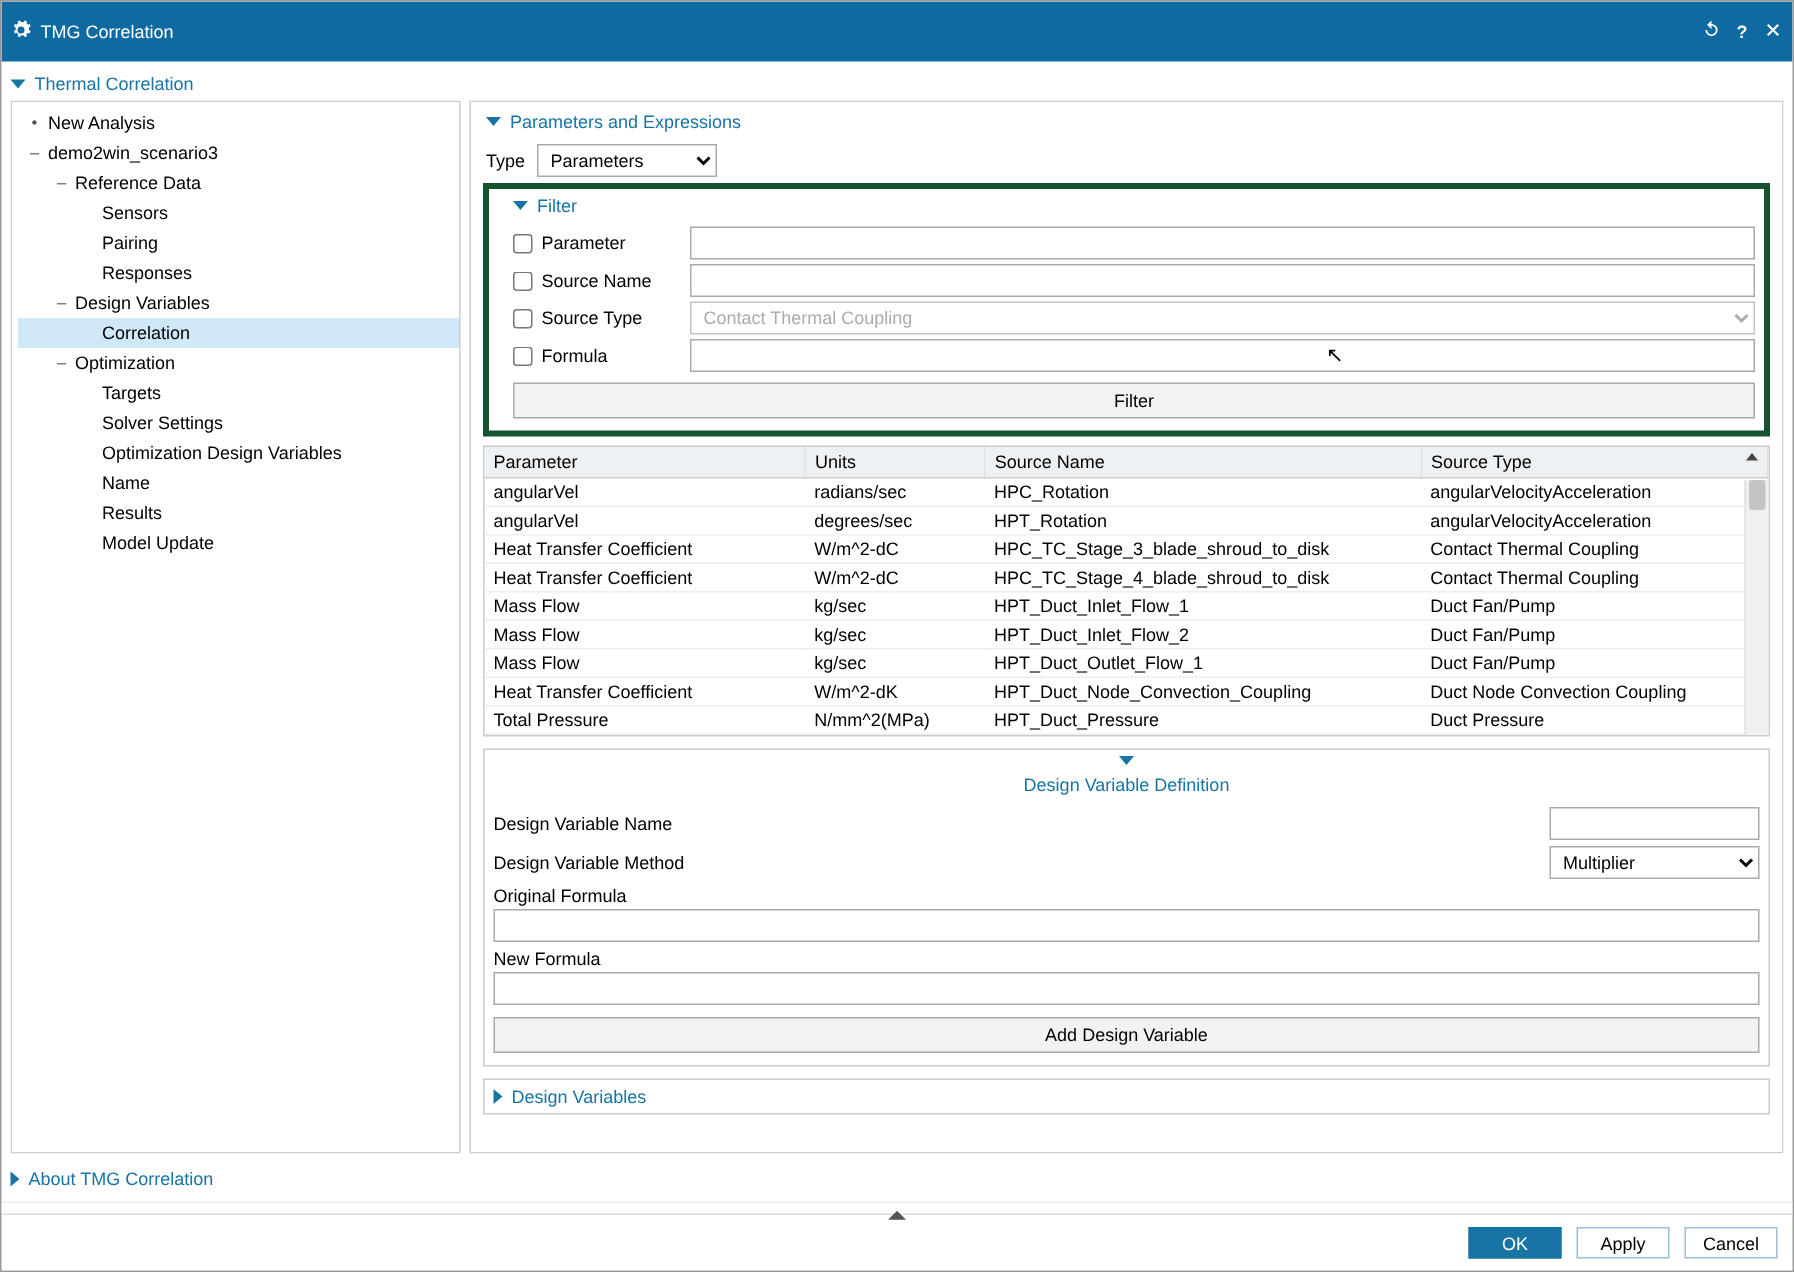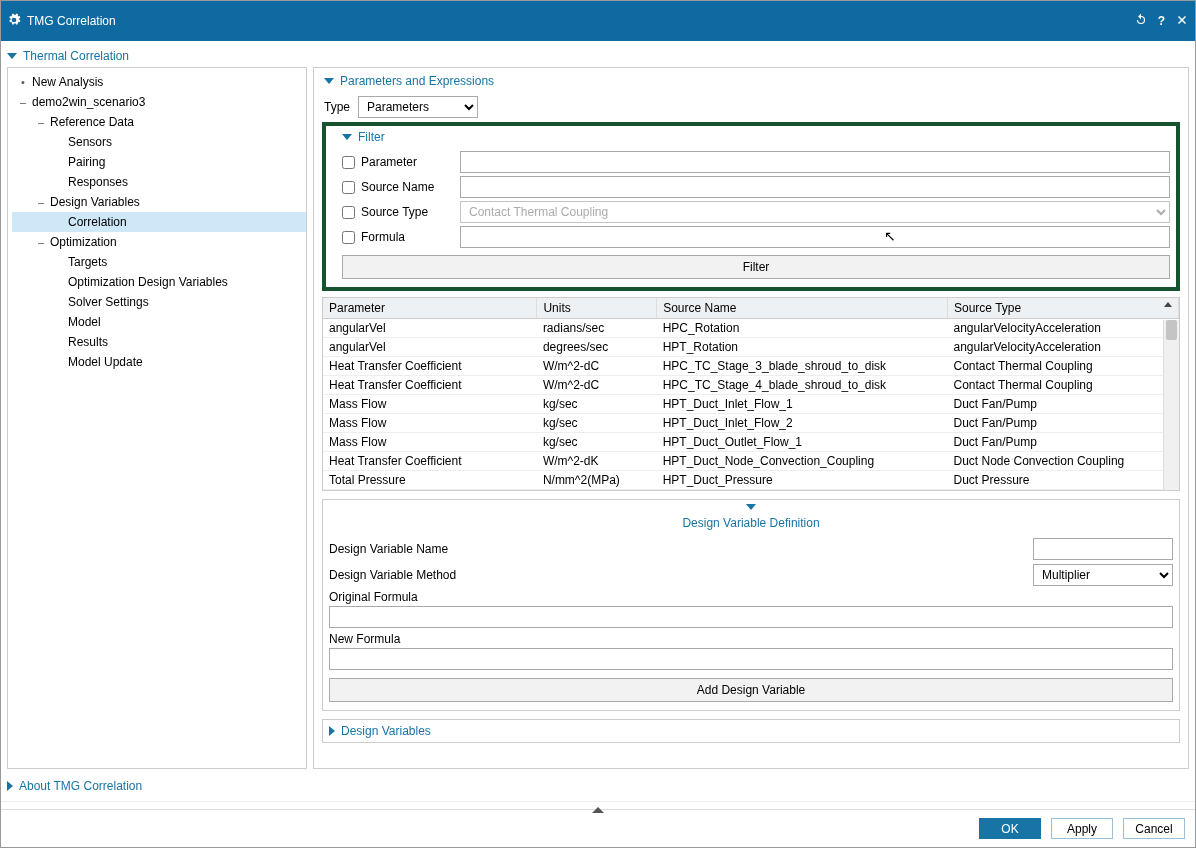--- a/index.html
+++ b/index.html
@@ -177,33 +177,33 @@
             </li>
             <li>
               <div class="row" style="padding-left: 40px;">
                 <span class="tw"></span>
                 <span class="lbl">Targets</span>
               </div>
             </li>
             <li>
               <div class="row" style="padding-left: 40px;">
                 <span class="tw"></span>
+                <span class="lbl">Solver Settings</span>
+              </div>
+            </li>
+            <li>
+              <div class="row" style="padding-left: 40px;">
+                <span class="tw"></span>
                 <span class="lbl">Optimization Design Variables</span>
               </div>
             </li>
             <li>
               <div class="row" style="padding-left: 40px;">
                 <span class="tw"></span>
-                <span class="lbl">Solver Settings</span>
-              </div>
-            </li>
-            <li>
-              <div class="row" style="padding-left: 40px;">
-                <span class="tw"></span>
-                <span class="lbl">Model</span>
+                <span class="lbl">Name</span>
               </div>
             </li>
             <li>
               <div class="row" style="padding-left: 40px;">
                 <span class="tw"></span>
                 <span class="lbl">Results</span>
               </div>
             </li>
             <li>
               <div class="row" style="padding-left: 40px;">

